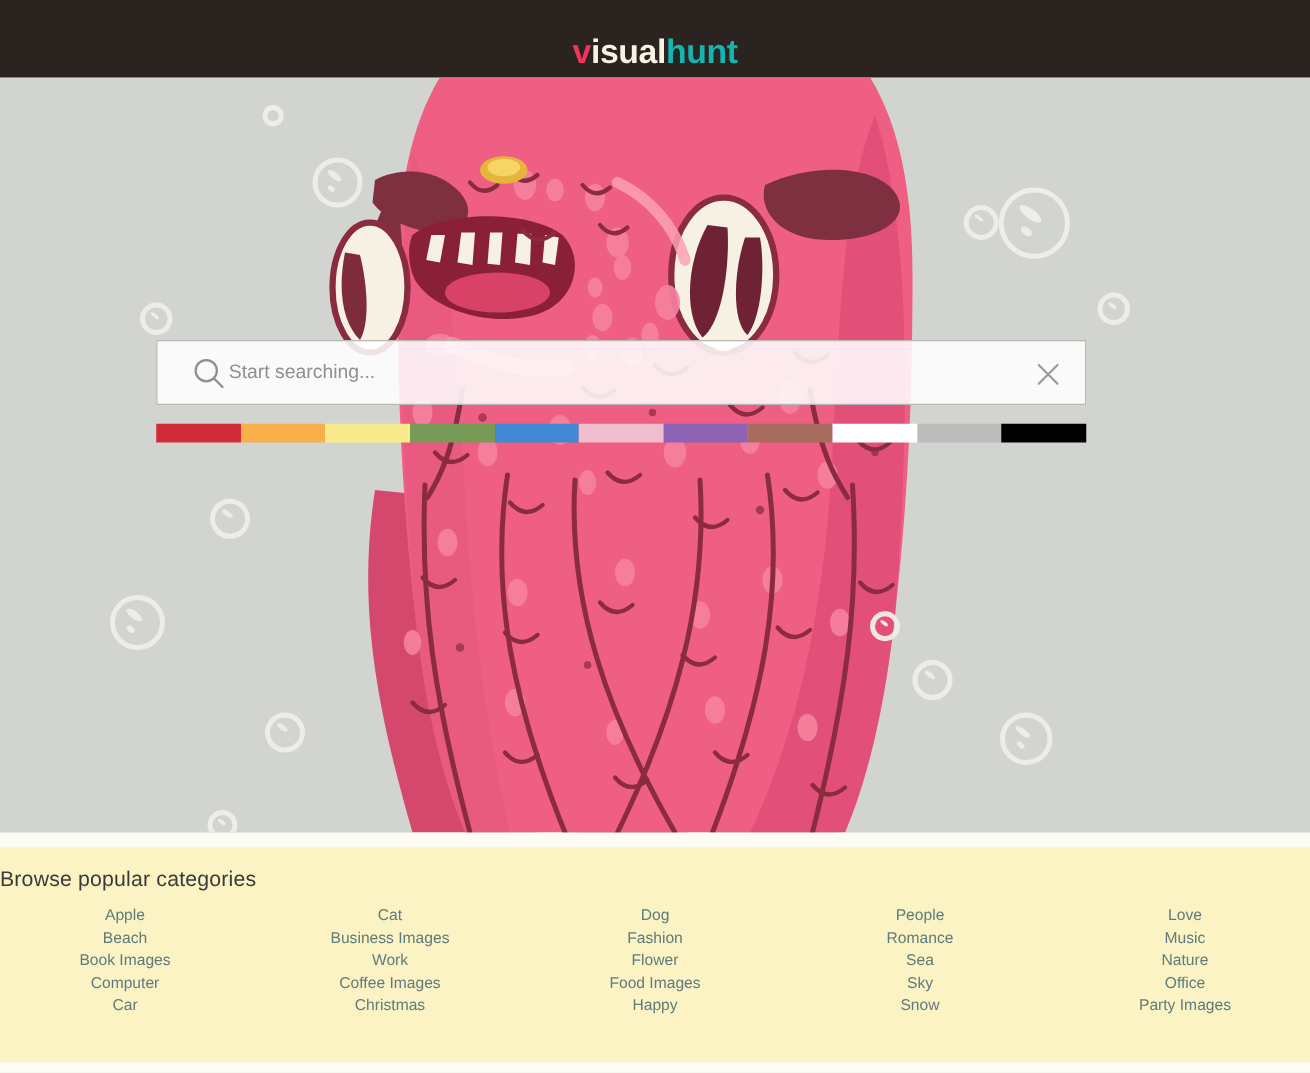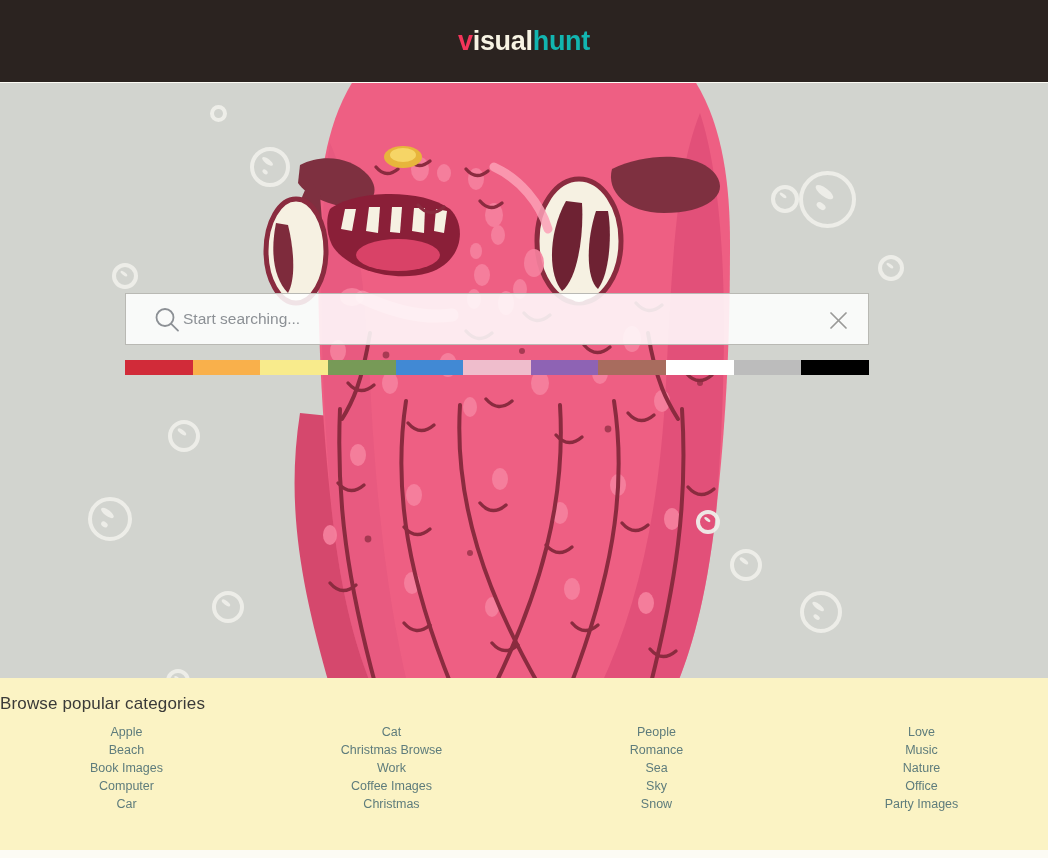--- a/index.html
+++ b/index.html
@@ -29,21 +29,21 @@
     line-height: 1;
     user-select: none;
   }
   .logo-v   { color: #F4355A; }
   .logo-isual { color: #F7F3E3; }
   .logo-hunt  { color: #12B5B0; }
 
   
   .hero {
     position: absolute;
-    top: 83px; left: 0;
+    top: 62px; left: 0;
     width: 1048px;
     height: 604px;
     background: #D2D4CF;
     overflow: hidden;
   }
   .hero-art {
     position: absolute;
     top: 0; left: 0;
     width: 1048px;
     height: 604px;
@@ -402,26 +402,33 @@
     <div class="cat-col">
       <a class="cat-link">Apple</a>
       <a class="cat-link">Beach</a>
       <a class="cat-link">Book Images</a>
       <a class="cat-link">Computer</a>
       <a class="cat-link">Car</a>
     </div>
 
     <div class="cat-col">
       <a class="cat-link">Cat</a>
-      <a class="cat-link">Christmas Browse</a>
+      <a class="cat-link">Business Images</a>
       <a class="cat-link">Work</a>
       <a class="cat-link">Coffee Images</a>
       <a class="cat-link">Christmas</a>
     </div>
 
+    <div class="cat-col">
+      <a class="cat-link">Dog</a>
+      <a class="cat-link">Fashion</a>
+      <a class="cat-link">Flower</a>
+      <a class="cat-link">Food Images</a>
+      <a class="cat-link">Happy</a>
+    </div>
 
     <div class="cat-col">
       <a class="cat-link">People</a>
       <a class="cat-link">Romance</a>
       <a class="cat-link">Sea</a>
       <a class="cat-link">Sky</a>
       <a class="cat-link">Snow</a>
     </div>
 
     <div class="cat-col">

